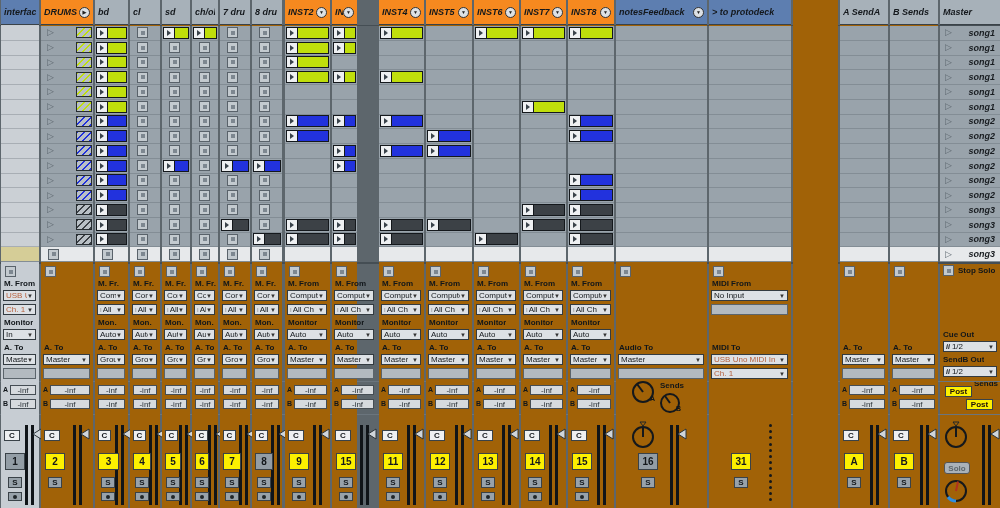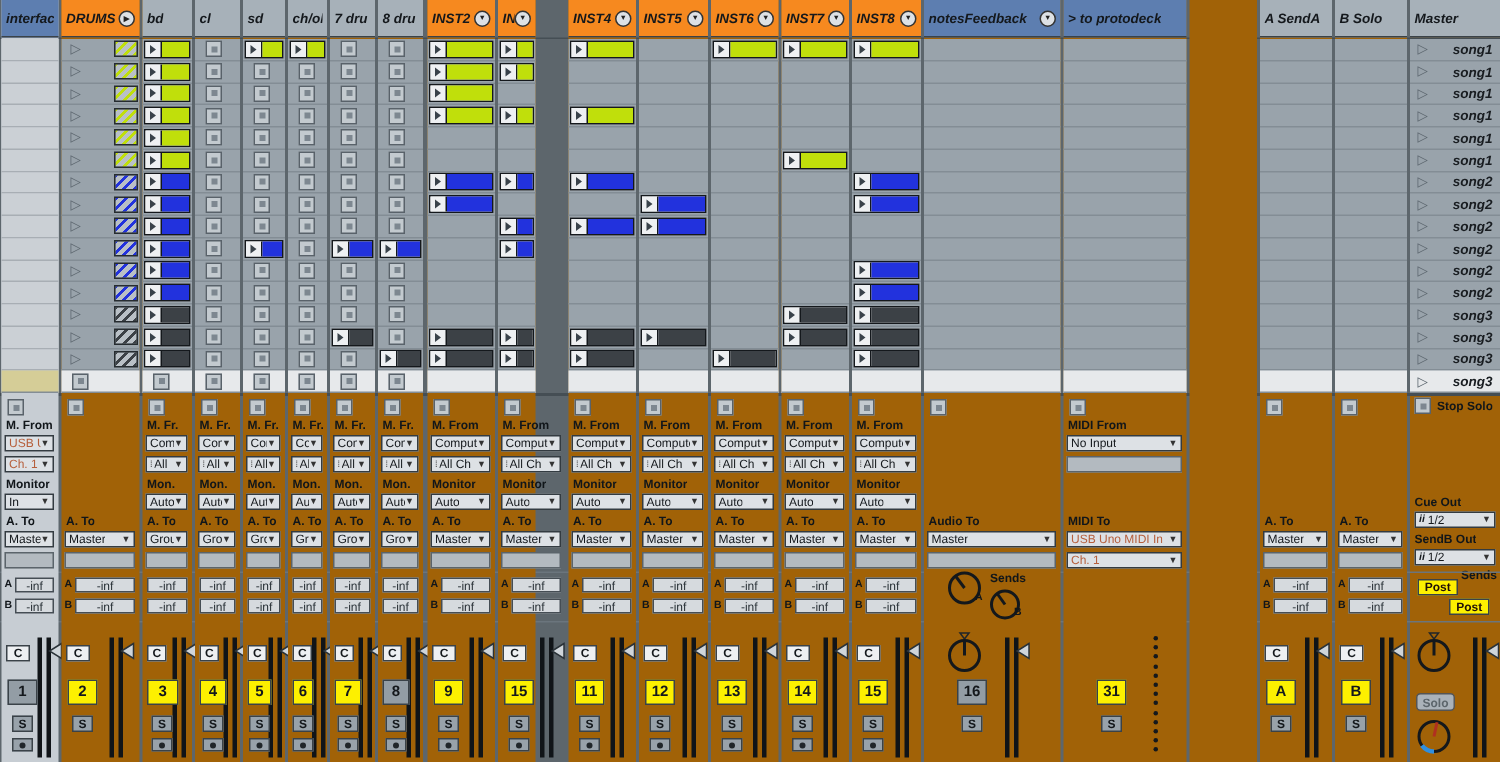--- a/index.html
+++ b/index.html
@@ -2095,21 +2095,21 @@
       <div class="fhandle" style="left: 37px;">
         <svg width="10" height="12">
           <path d="M9,1 L1,6 L9,11 Z" fill="#cfd5da" stroke="#2a3238"></path>
         </svg>
       </div>
       <div class="numbtn on" style="left: 4px; top: 453px; width: 20px;">A</div>
       <div class="sbtn" style="left: 7px; top: 477px; width: 14px;">S</div>
     </div>
     <div class="col" style="left: 890px; width: 48px;">
       <div class="hdr gray">
-        <span style="overflow: hidden;">B Solo</span>
+        <span style="overflow: hidden;">B Sends</span>
       </div>
       <div class="grid">
         <div class="cell"></div>
         <div class="cell"></div>
         <div class="cell"></div>
         <div class="cell"></div>
         <div class="cell"></div>
         <div class="cell"></div>
         <div class="cell"></div>
         <div class="cell"></div>

